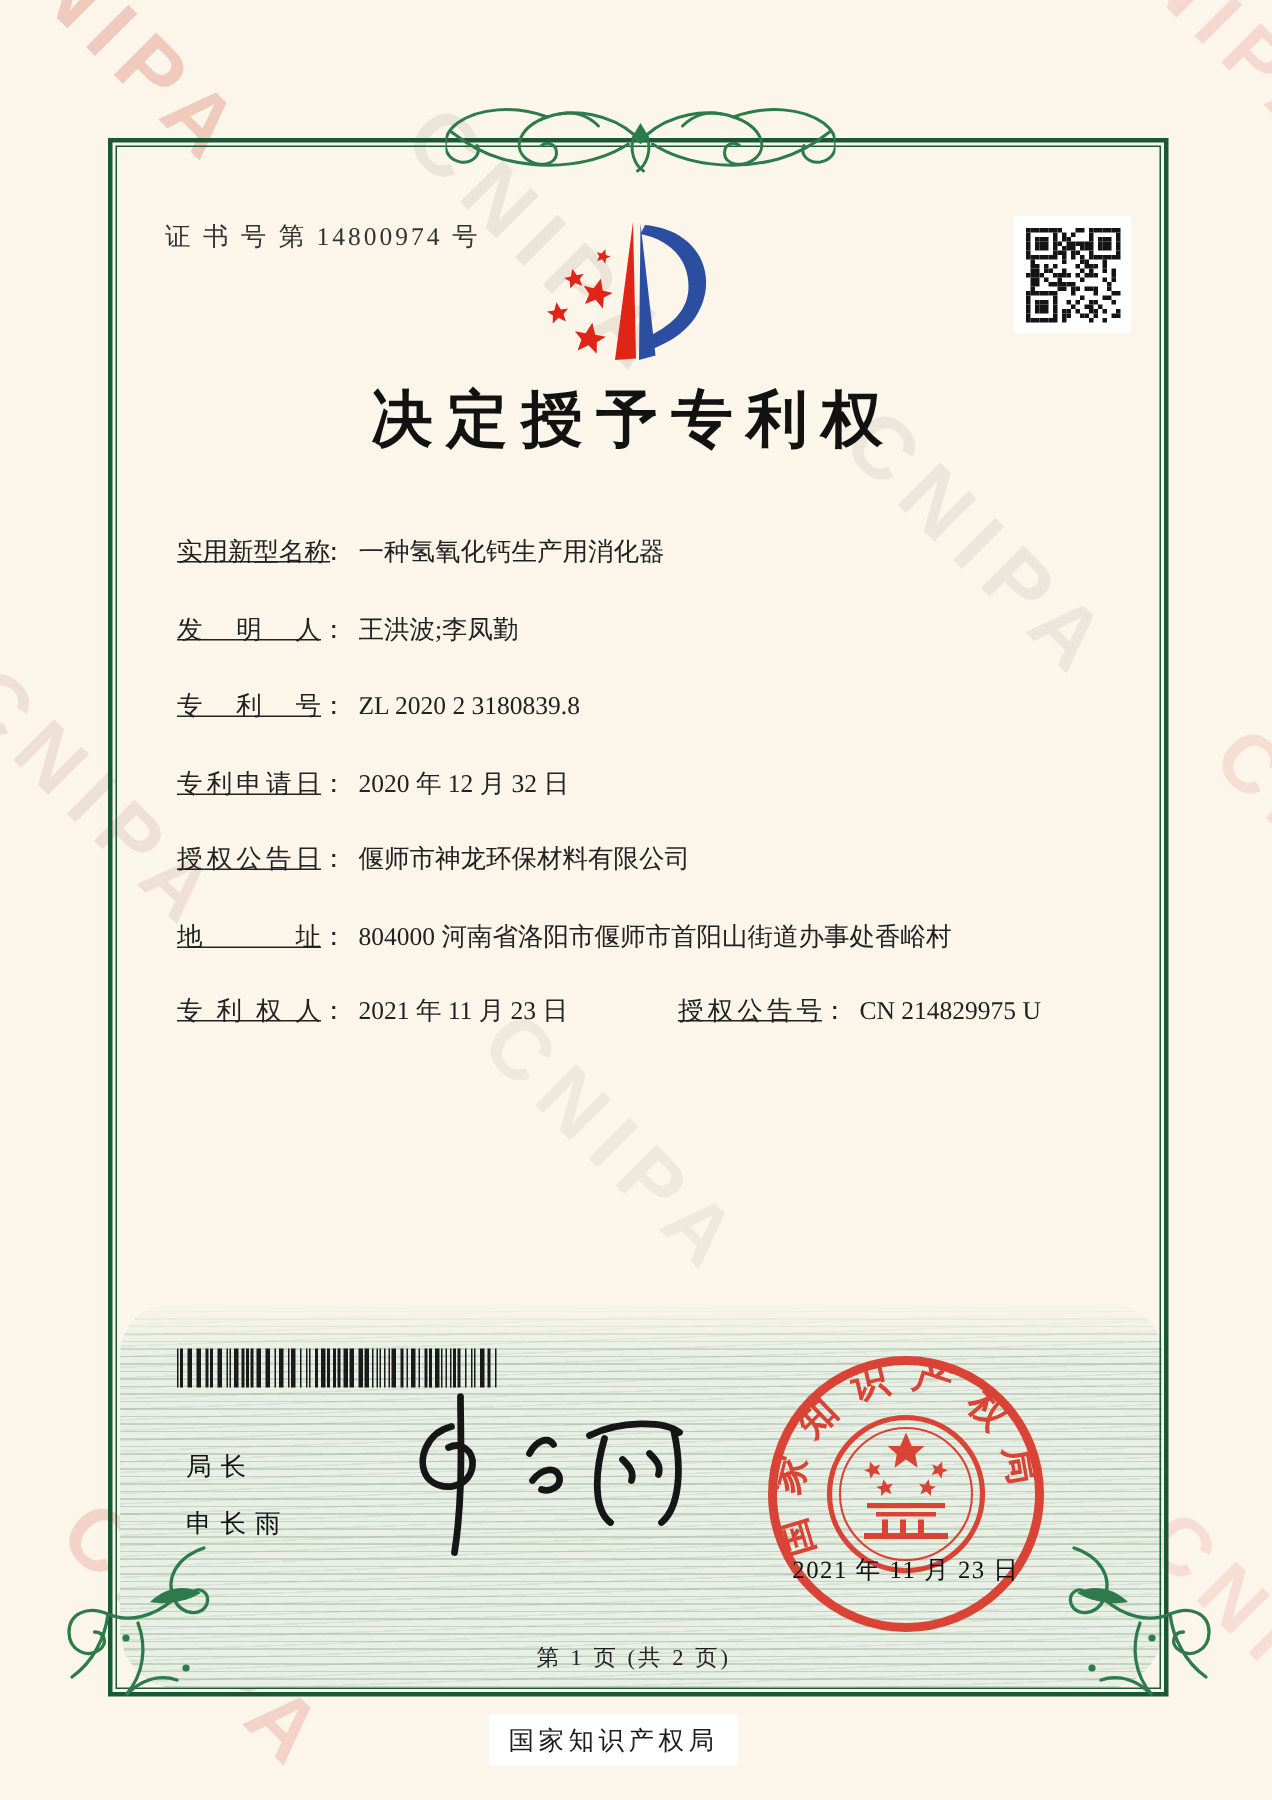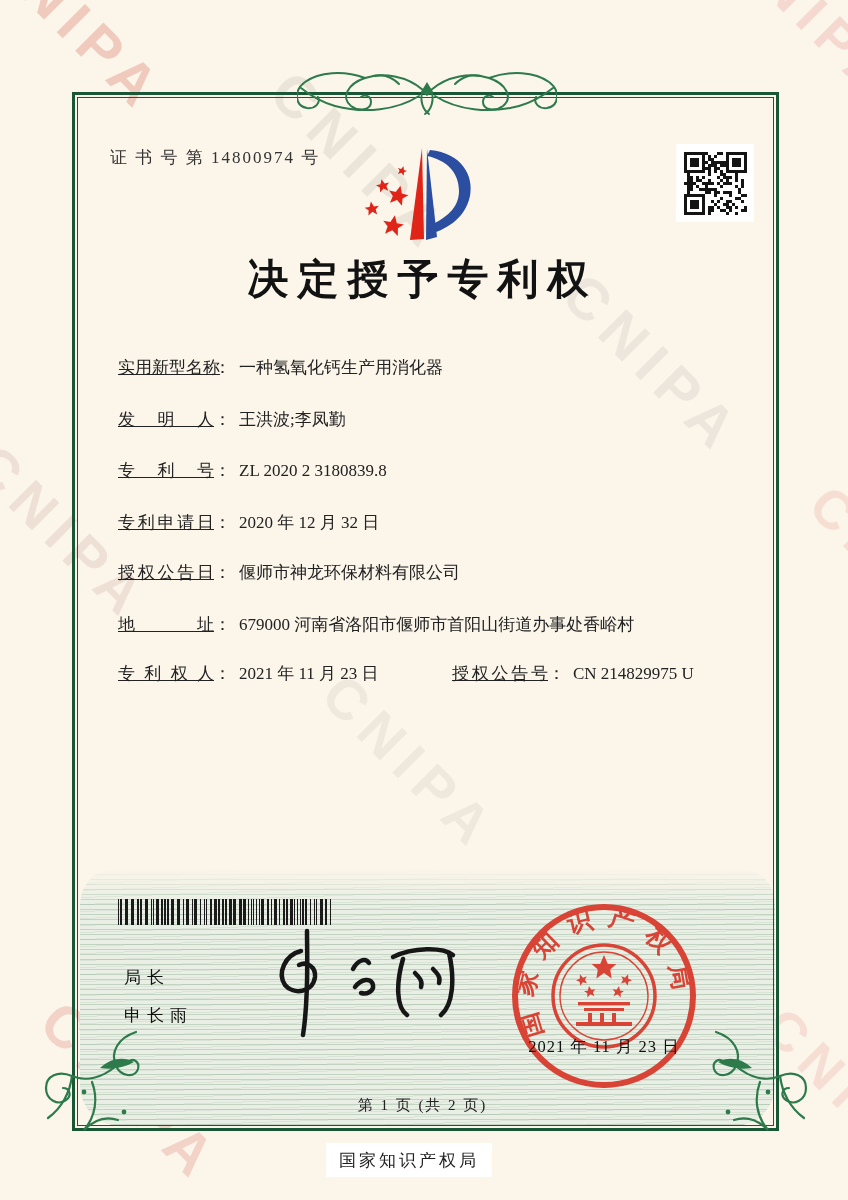--- a/index.html
+++ b/index.html
@@ -587,21 +587,21 @@
 <div class="row" style="top:459px;">
   <span class="lbl">专利号</span><span>：</span><span class="val">ZL 2020 2 3180839.8</span>
 </div>
 <div class="row" style="top:511px;">
   <span class="lbl">专利申请日</span><span>：</span><span class="val">2020 年 12 月 32 日</span>
 </div>
 <div class="row" style="top:561px;">
   <span class="lbl">授权公告日</span><span>：</span><span class="val">偃师市神龙环保材料有限公司</span>
 </div>
 <div class="row" style="top:613px;">
-  <span class="lbl">地址</span><span>：</span><span class="val">679000 河南省洛阳市偃师市首阳山街道办事处香峪村</span>
+  <span class="lbl">地址</span><span>：</span><span class="val">804000 河南省洛阳市偃师市首阳山街道办事处香峪村</span>
 </div>
 <div class="row" style="top:662px;">
   <span class="lbl">专利权人</span><span>：</span><span class="val">2021 年 11 月 23 日</span>
   <span class="pairB">
     <span class="lbl">授权公告号</span><span>：</span><span class="val">CN 214829975 U</span>
   </span>
 </div>
 
 <div class="body-text">
 </div>

